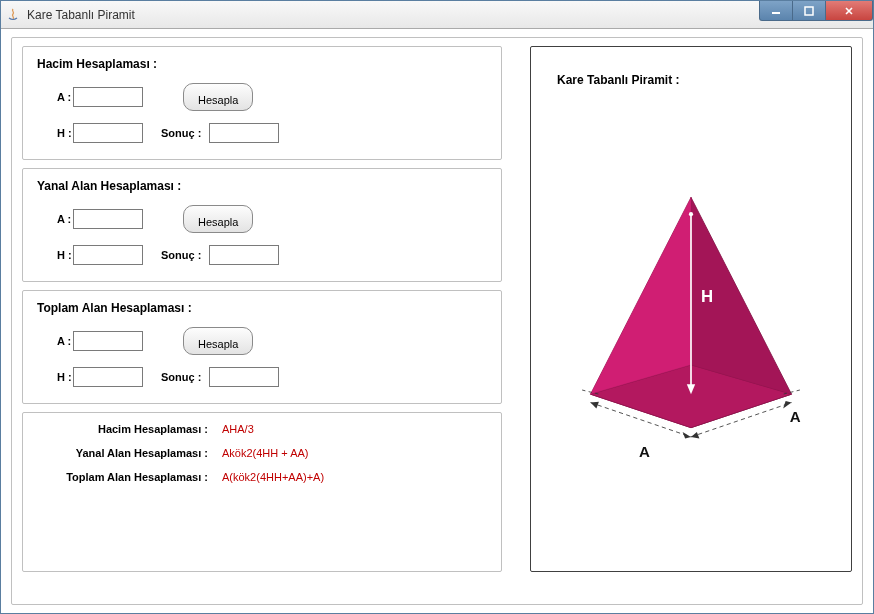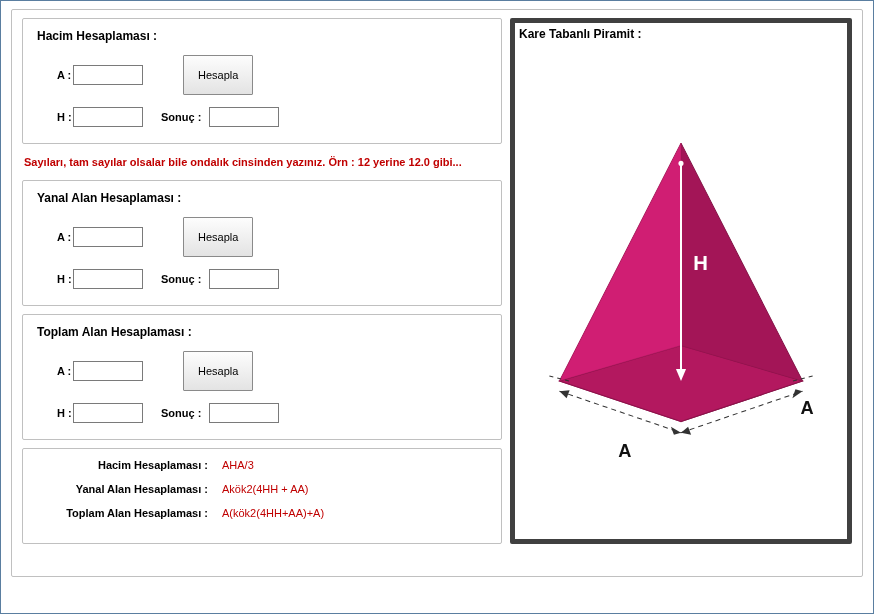--- a/index.html
+++ b/index.html
@@ -71,21 +71,21 @@
     padding: 8px 10px;
     position: relative;
   }
   .main-header {
     font-weight: bold;
     font-size: 12px;
     margin-bottom: 10px;
   }
   .columns {
     display: flex;
-    gap: 8px;
+    gap: 28px;
     height: calc(100% - 24px);
   }
   .left-col {
     width: 480px;
     display: flex;
     flex-direction: column;
     gap: 8px;
   }
   .right-col {
     flex: 1;
@@ -115,25 +115,25 @@
   }
   .txt {
     width: 70px;
     height: 20px;
     border: 1px solid #7a7a7a;
     background: #fff;
     font-size: 11px;
     padding: 1px 3px;
   }
   .btn {
-    height: 40px;
+    height: 28px;
     padding: 10px 14px;
     background: linear-gradient(#fdfdfd,#e3e3e3);
     border: 1px solid #8a8a8a;
-    border-radius: 1px;
+    border-radius: 10px;
     font-size: 11px;
     cursor: pointer;
     margin-left: 40px;
   }
   .sonuc-lbl {
     font-weight: bold;
     margin-left: 18px;
     margin-right: 8px;
   }
   .warning {
@@ -151,35 +151,61 @@
   .formula-lbl {
     width: 185px;
     text-align: right;
     font-weight: bold;
     padding-right: 14px;
   }
   .formula-val {
     color: #c00000;
   }
   .right-panel {
-    border: 5px solid #404040;
+    border: 1px solid #404040;
     border-radius: 2px;
-    padding: 4px;
+    padding: 26px;
     height: 100%;
     position: relative;
   }
   .pyramid-svg {
     width: 100%;
     height: calc(100% - 24px);
   }
 </style>
 </head>
 <body>
 
 <div class="window">
+  <div class="titlebar">
+    <span class="titlebar-icon">
+      <svg width="14" height="14" viewBox="0 0 14 14">
+          <path d="M7 1 C5 3 9 4 7 6 C5 8 9 9 7 11" stroke="#d95" stroke-width="1.3" fill="none"></path>
+          <path d="M3 10 Q7 13 11 10" stroke="#57a" stroke-width="1.2" fill="none"></path>
+        </svg>
+    </span>
+    <span class="titlebar-title">Kare Tabanlı Piramit</span>
+    <div class="win-controls">
+      <div class="wbtn min">
+          <svg width="10" height="10">
+            <rect x="1" y="6" width="8" height="2" fill="#fff"></rect>
+          </svg>
+        </div>
+      <div class="wbtn max">
+          <svg width="10" height="10">
+            <rect x="1" y="1" width="8" height="8" fill="none" stroke="#fff" stroke-width="1.5"></rect>
+          </svg>
+        </div>
+      <div class="wbtn close">
+          <svg width="10" height="10">
+            <path d="M2 2 L8 8 M8 2 L2 8" stroke="#fff" stroke-width="1.6"></path>
+          </svg>
+        </div>
+    </div>
+  </div>
 
   <div class="content">
     <div class="main-group">
       <div class="columns">
         <div class="left-col">
 
           <div class="panel">
             <div class="panel-title">Hacim Hesaplaması :</div>
             <div class="row">
               <span class="lbl">A :</span>
@@ -187,21 +213,20 @@
               <button class="btn">Hesapla</button>
             </div>
             <div class="row">
               <span class="lbl">H :</span>
               <input class="txt" value="" style="">
               <span class="sonuc-lbl">Sonuç :</span>
               <input class="txt" value="" style="">
             </div>
           </div>
 
-          <div class="warning">Sayıları, tam sayılar olsalar bile ondalık cinsinden yazınız. Örn : 12 yerine 12.0 gibi...</div>
 
           <div class="panel">
             <div class="panel-title">Yanal Alan Hesaplaması :</div>
             <div class="row">
               <span class="lbl">A :</span>
               <input class="txt" value="" style="">
               <button class="btn">Hesapla</button>
             </div>
             <div class="row">
               <span class="lbl">H :</span>

